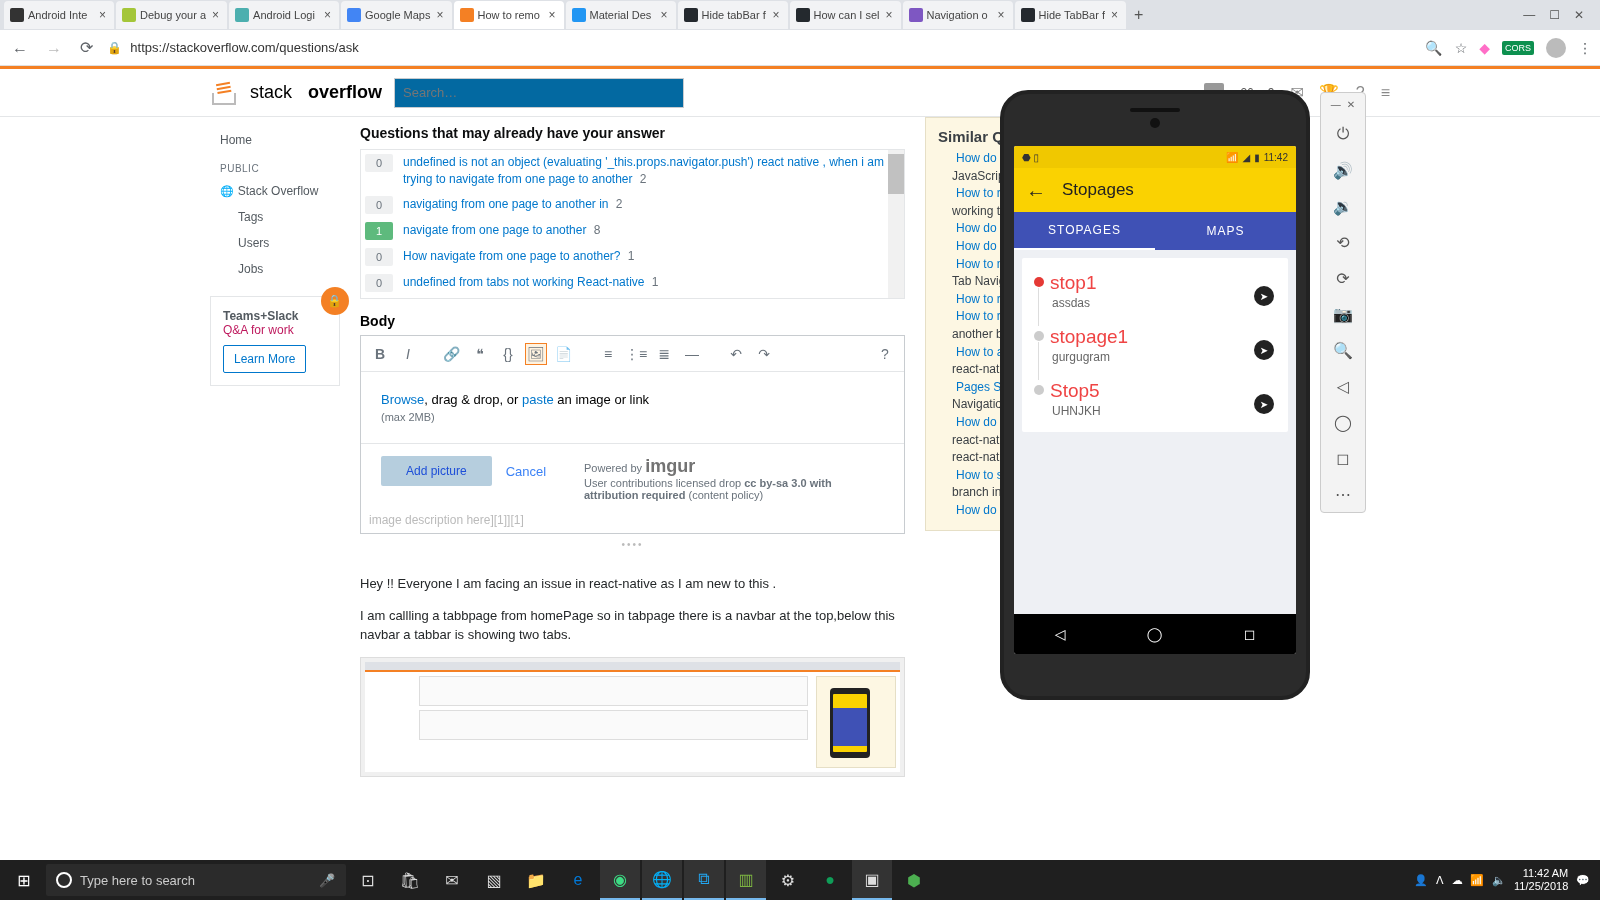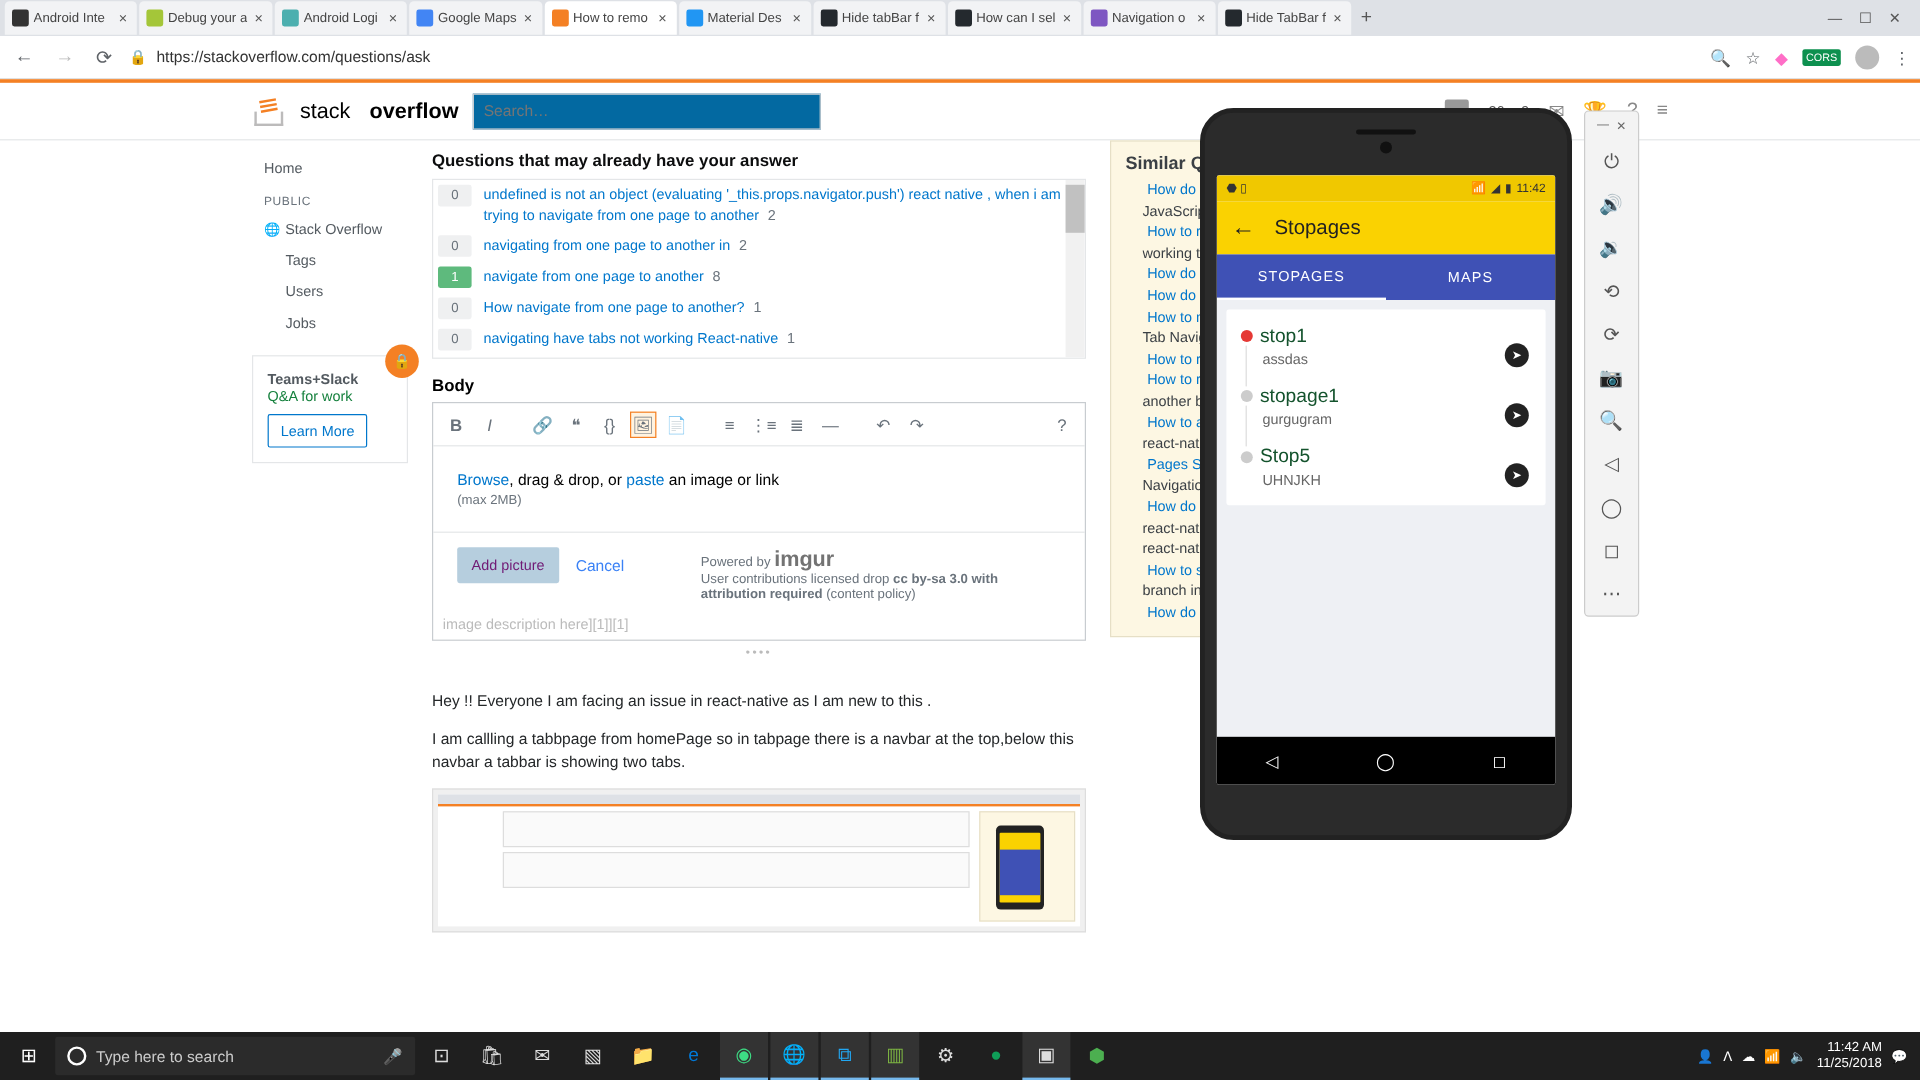--- a/index.html
+++ b/index.html
@@ -65,21 +65,21 @@
 .toolbar { height: 36px; border-bottom: 1px solid #e4e6e8; display: flex; align-items: center; padding: 0 8px; gap: 6px; font-size: 14px; color: #6a737c; }
 .toolbar .tb { width: 22px; height: 22px; display: flex; align-items: center; justify-content: center; cursor: pointer; }
 .toolbar .tb.active { background: #fff3e0; border: 1px solid #f48024; }
 .toolbar .spacer { width: 10px; }
 
 .upload-area { padding: 20px; }
 .upload-text { font-size: 13px; }
 .upload-text a { color: #07c; cursor: pointer; }
 .upload-meta { font-size: 11px; color: #6a737c; margin-top: 4px; }
 .upload-actions { border-top: 1px solid #e4e6e8; padding: 12px 20px; display: flex; align-items: flex-start; gap: 14px; }
-.add-pic { background: #b6cede; color: #701a75; border: none; padding: 8px 12px; font-size: 12px; border-radius: 2px; cursor: pointer; }
+.add-pic { background: #b6cede; color: #1d4ed8; border: none; padding: 8px 25px; font-size: 12px; border-radius: 2px; cursor: pointer; }
 .cancel-link { color: #3b82f6; font-size: 13px; padding-top: 8px; cursor: pointer; }
 .imgur-info { font-size: 11px; color: #6a737c; margin-left: auto; max-width: 300px; }
 .imgur-logo { font-size: 18px; font-weight: bold; color: #737373; }
 
 .editor-bottom { height: 20px; display: flex; justify-content: center; align-items: center; color: #bbb; font-size: 10px; letter-spacing: 2px; }
 .placeholder-line { color: #bbb; font-size: 12px; padding: 0 8px 6px; }
 
 .preview { padding: 20px 0 0 0; font-size: 13px; color: #242729; line-height: 1.5; }
 .preview p { margin-bottom: 12px; }
 .preview-img { width: 100%; height: 120px; background: #f0f0f0; border: 1px solid #ddd; margin-top: 4px; position: relative; overflow: hidden; }
@@ -104,21 +104,21 @@
 .emu-appbar { height: 44px; background: #fad201; display: flex; align-items: center; padding: 0 12px; gap: 16px; font-size: 17px; font-weight: 500; color: #222; }
 .emu-appbar .back { font-size: 20px; cursor: pointer; }
 .emu-tabs { height: 38px; background: #3f51b5; display: flex; font-size: 12px; color: #fff; }
 .emu-tab { flex: 1; display: flex; align-items: center; justify-content: center; letter-spacing: 1px; cursor: pointer; }
 .emu-tab.active { border-bottom: 2px solid #fff; }
 .emu-content { flex: 1; background: #eef0f4; padding: 8px; }
 .emu-card { background: #fff; border-radius: 2px; padding: 6px 0; }
 .stop-row { padding: 8px 12px; position: relative; }
 .stop-row .dot { width: 10px; height: 10px; border-radius: 50%; display: inline-block; margin-right: 6px; background: #ccc; }
 .stop-row .dot.red { background: #e53935; }
-.stop-row .name { font-size: 16px; color: #14532d; display: inline-block; vertical-align: middle; }
+.stop-row .name { font-size: 19px; color: #ef4444; display: inline-block; vertical-align: middle; }
 .stop-row .sub { font-size: 12px; color: #666; margin-left: 18px; margin-top: 2px; }
 .stop-row .compass { position: absolute; right: 14px; top: 22px; width: 20px; height: 20px; background: #222; border-radius: 50%; display: flex; align-items: center; justify-content: center; color: #fff; font-size: 10px; }
 .stop-row .line { position: absolute; left: 16px; top: 24px; bottom: -8px; width: 1px; background: #ddd; }
 .emu-navbar { height: 40px; background: #000; display: flex; justify-content: space-around; align-items: center; color: #fff; font-size: 14px; }
 .emu-cam { position: absolute; top: 24px; left: 50%; transform: translateX(-50%); width: 10px; height: 10px; background: #111; border-radius: 50%; }
 .emu-speaker { position: absolute; top: 14px; left: 50%; transform: translateX(-50%); width: 50px; height: 4px; background: #111; border-radius: 2px; }
 
 
 .emu-sidebar { position: absolute; top: 92px; left: 1320px; width: 46px; background: #f3f3f3; border: 1px solid #ccc; border-radius: 4px; z-index: 60; display: flex; flex-direction: column; align-items: center; padding: 6px 0; gap: 12px; font-size: 16px; color: #555; }
 .emu-sidebar .top-ctrl { display: flex; gap: 6px; font-size: 10px; color: #666; }
@@ -257,21 +257,21 @@
     <div class="nav-item">Home</div>
     <div class="nav-head">PUBLIC</div>
     <div class="nav-item globe">Stack Overflow</div>
     <div class="nav-item indent">Tags</div>
     <div class="nav-item indent">Users</div>
     <div class="nav-item indent">Jobs</div>
 
     <div class="teams-card">
       <div class="badge">🔒</div>
       <div style="font-weight:bold">Teams+Slack</div>
-      <div style="color:#15803d">Q&amp;A for work</div>
+      <div style="color:#be185d">Q&amp;A for work</div>
       <button>Learn More</button>
     </div>
   </div>
 
   <div class="center">
     <div class="section-title">Questions that may already have your answer</div>
     <div class="suggestions" style="height:150px; overflow:hidden;">
       <div class="sugg-row">
           <span class="count">0</span>
           <span><span class="link">undefined is not an object (evaluating '_this.props.navigator.push') react native , when i am trying to navigate from one page to another</span> <span class="ans">2</span></span>
@@ -283,21 +283,21 @@
       <div class="sugg-row">
           <span class="count green">1</span>
           <span><span class="link">navigate from one page to another</span> <span class="ans">8</span></span>
         </div>
       <div class="sugg-row">
           <span class="count">0</span>
           <span><span class="link">How navigate from one page to another?</span> <span class="ans">1</span></span>
         </div>
       <div class="sugg-row">
           <span class="count">0</span>
-          <span><span class="link">navigating have tabs not working React-native</span> <span class="ans">1</span></span>
+          <span><span class="link">undefined from tabs not working React-native</span> <span class="ans">1</span></span>
         </div>
       <div class="sugg-row"></div>
       <div class="sugg-scroll">
           <div class="thumb"></div>
         </div>
     </div>
 
     <div class="body-label">Body</div>
     <div class="editor">
       <div class="toolbar">

